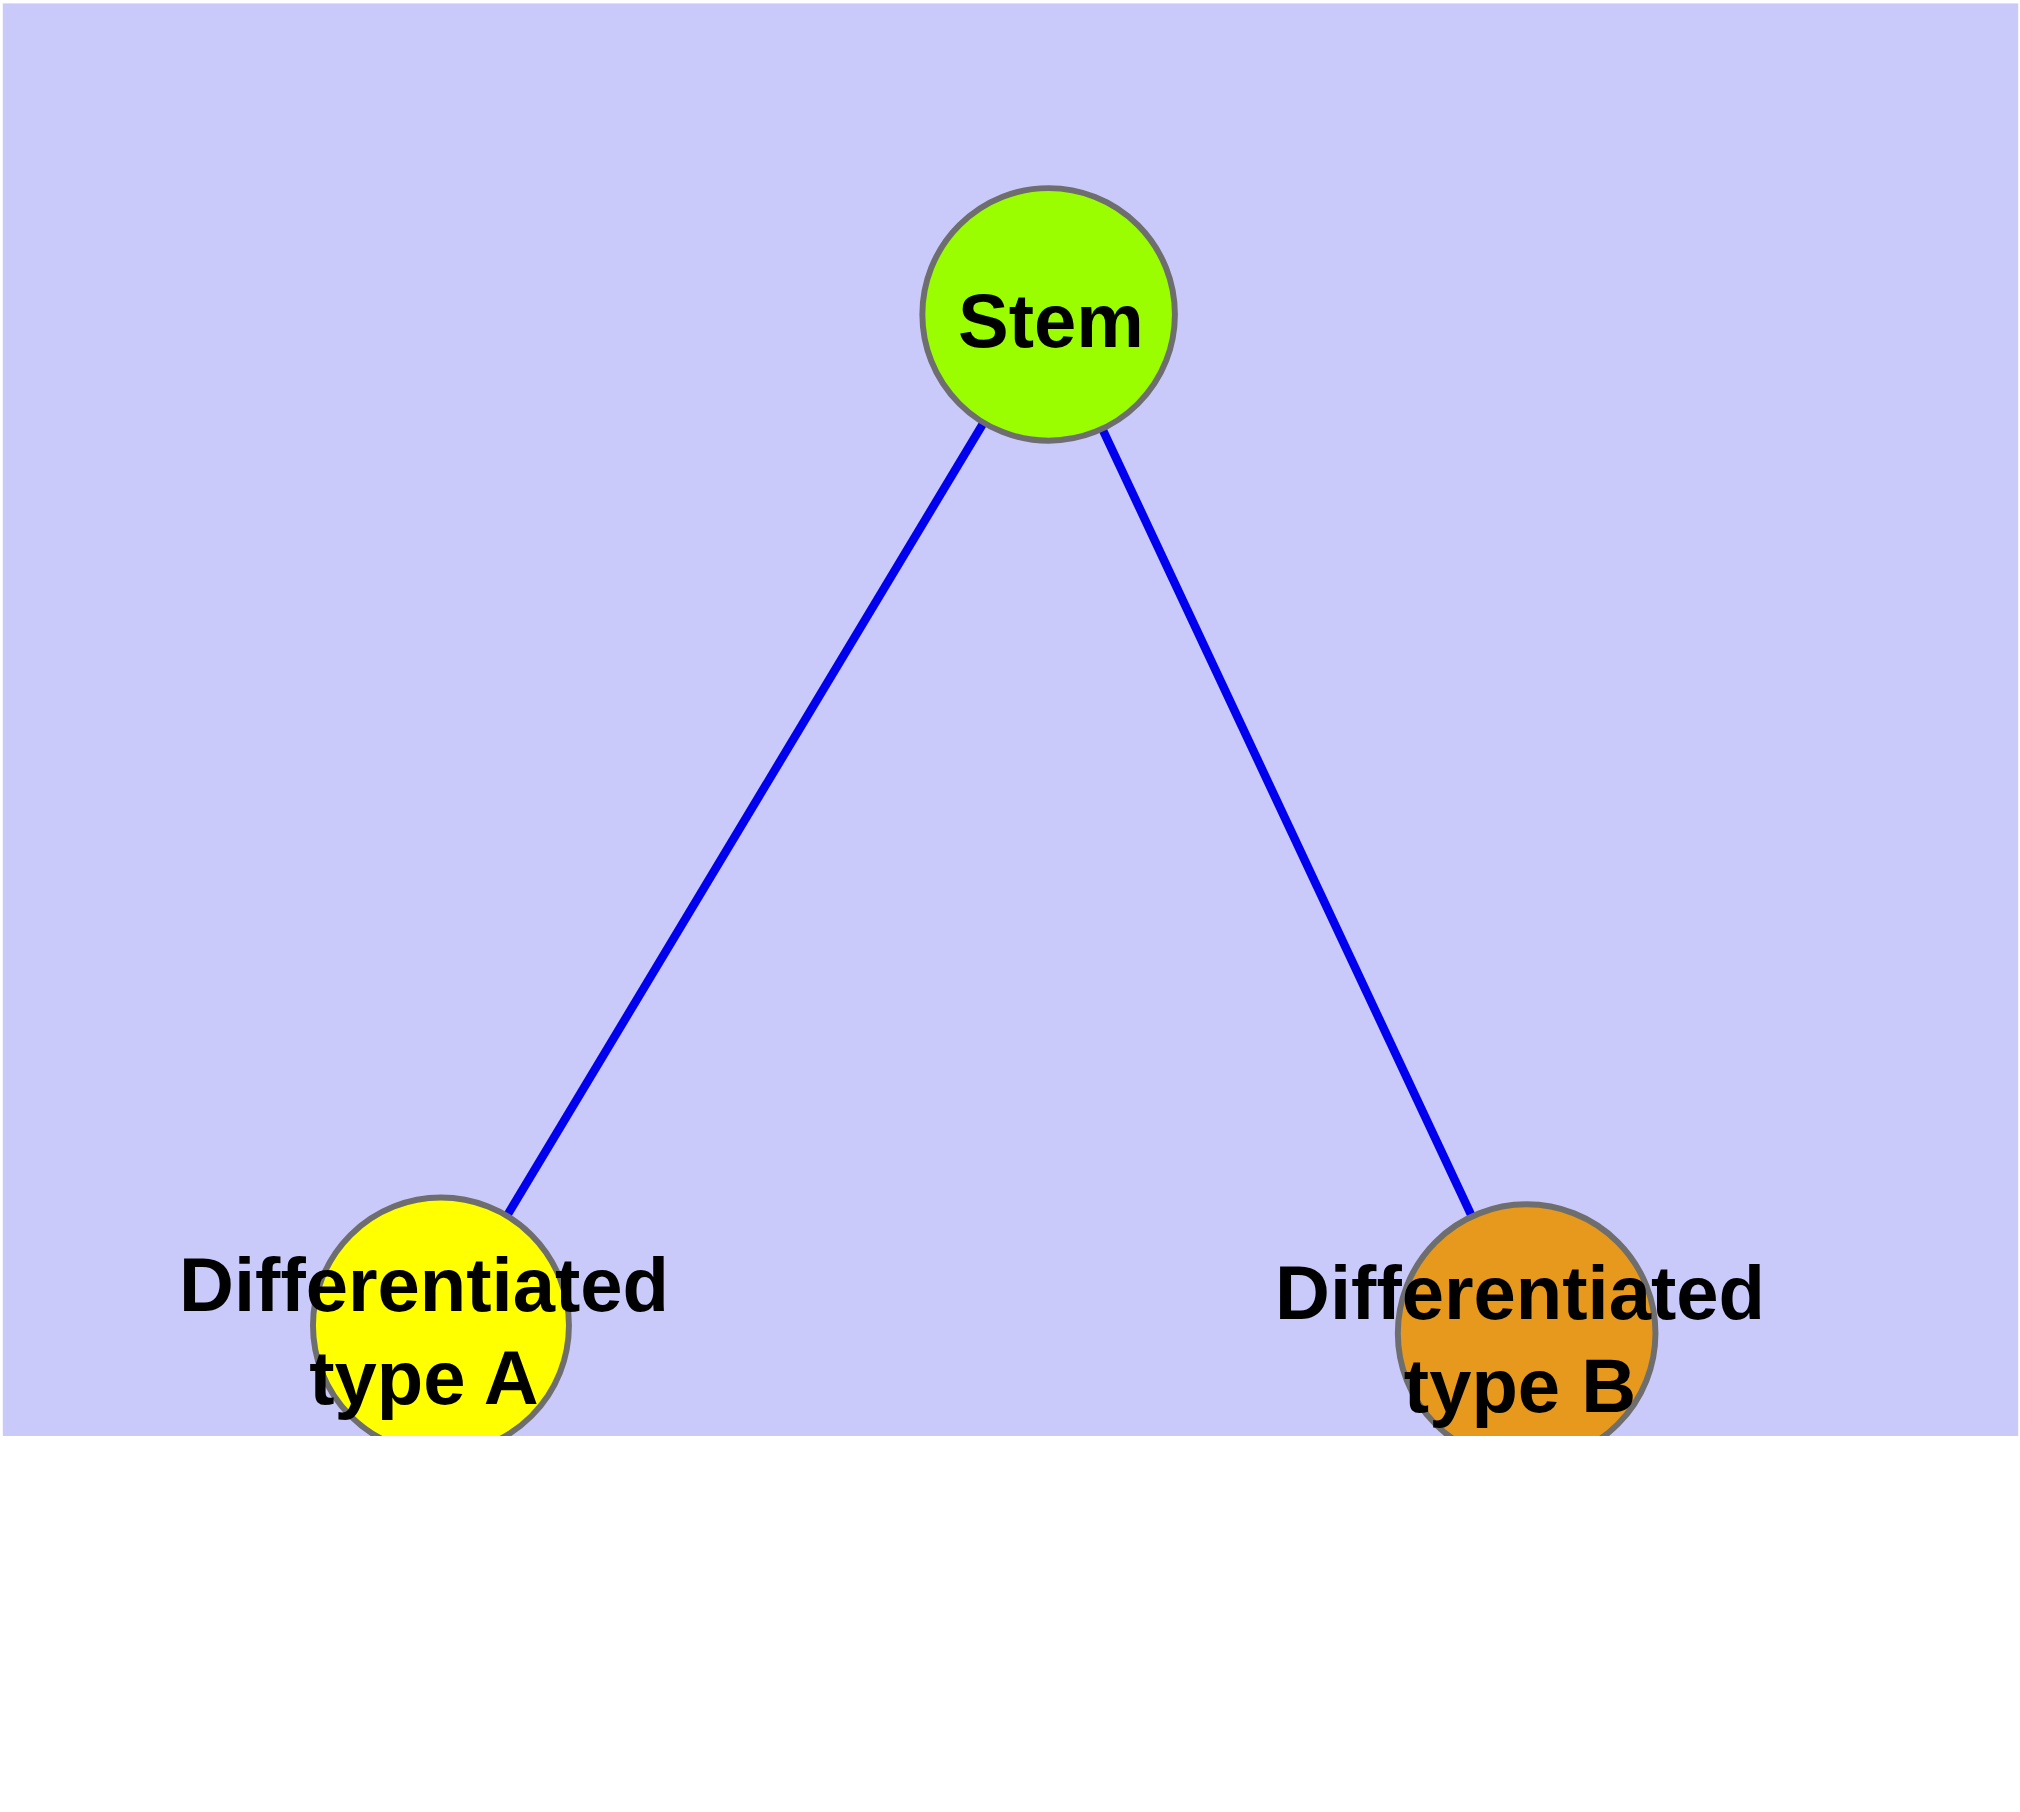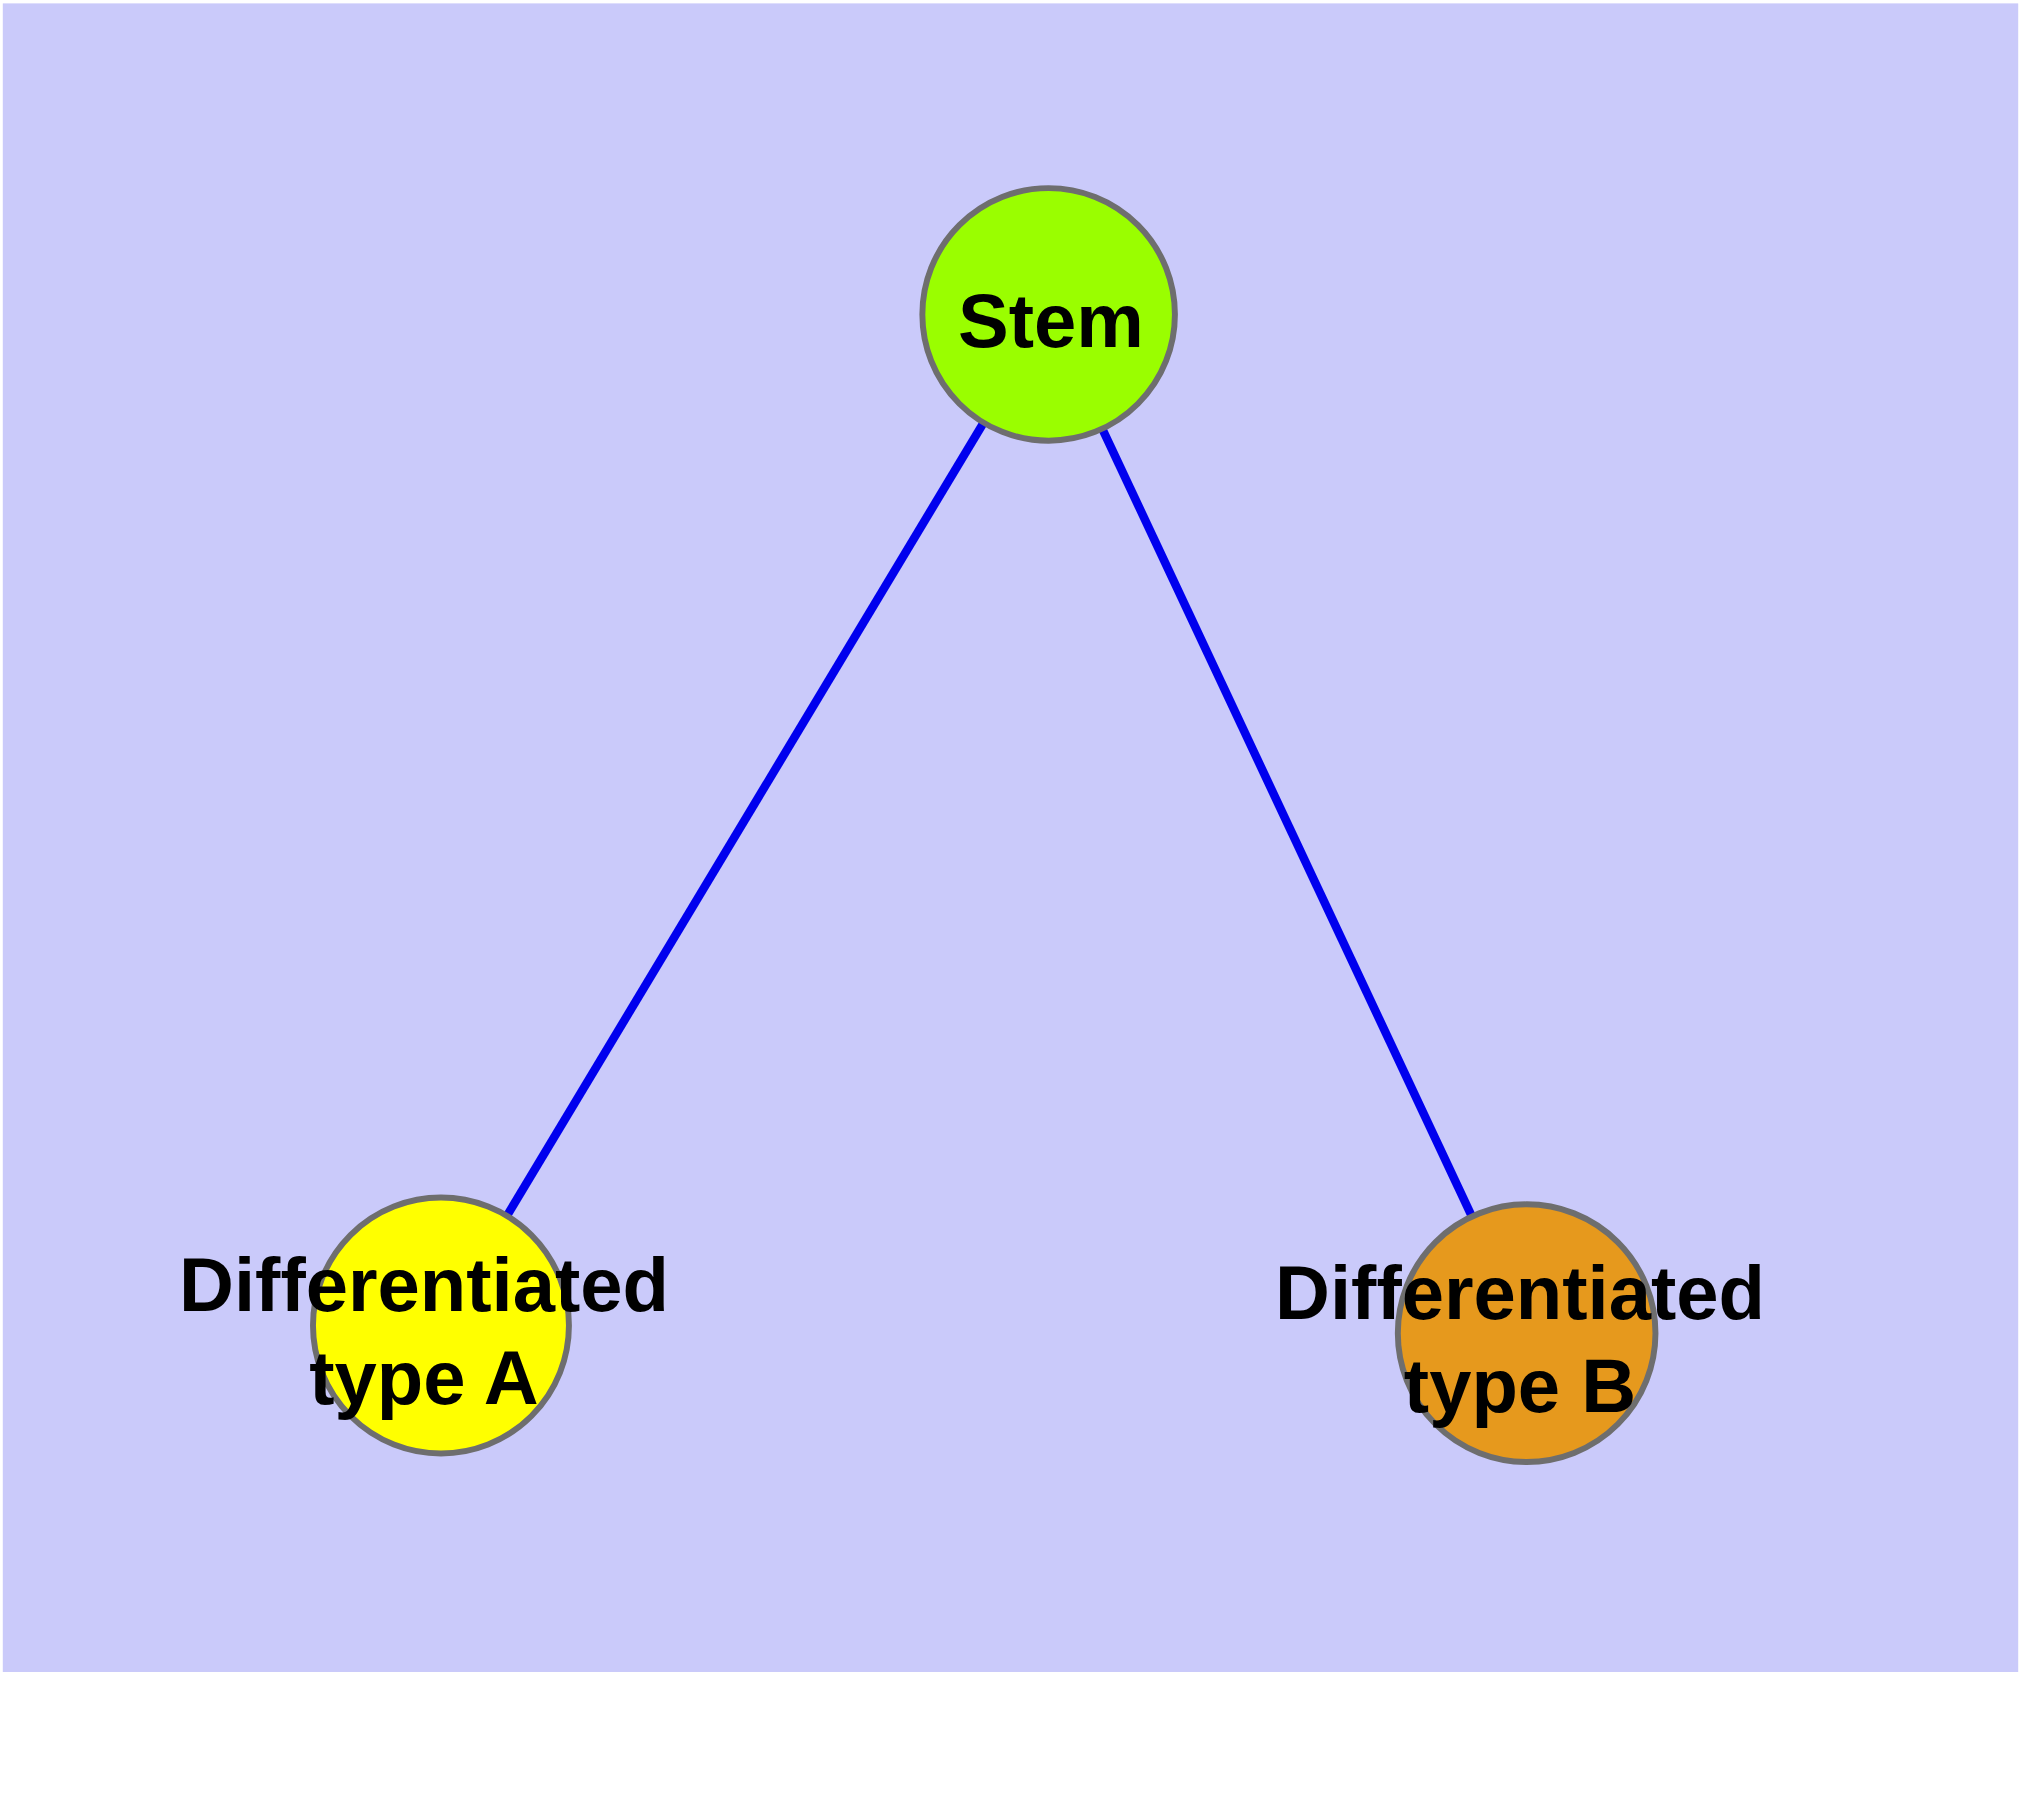--- a/index.html
+++ b/index.html
@@ -4,21 +4,21 @@
 <style>
   html, body {
     margin: 0;
     padding: 0;
     background: #ffffff;
     font-family: "Liberation Sans", sans-serif;
   }
   .stage {
     position: relative;
     width: 2021px;
-    height: 1672px;
+    height: 1436px;
     background: #ffffff;
     overflow: hidden;
   }
   .graph-svg {
     position: absolute;
     left: 0;
     top: 0;
     width: 2021px;
     height: 1812px;
     display: block;

